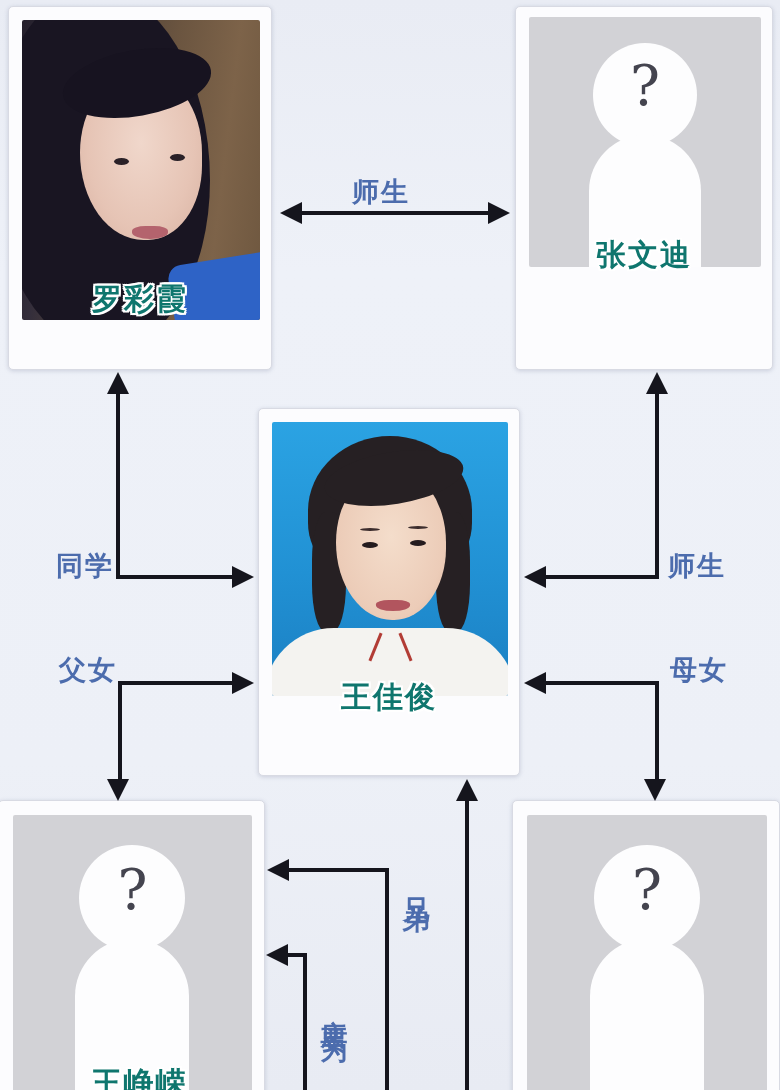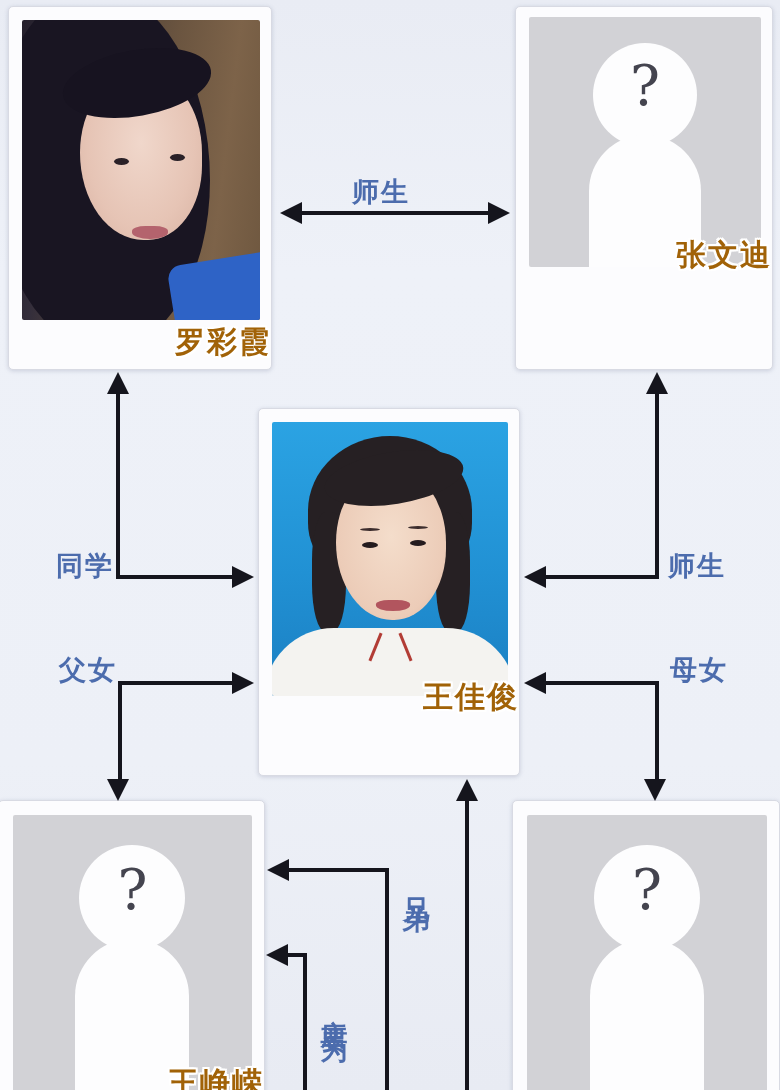--- a/index.html
+++ b/index.html
@@ -67,22 +67,22 @@
   .wang-neck-line.r{left:132px;top:210px;transform:rotate(-22deg);}
   
   .ph-box{position:absolute;background:var(--ph-gray);border-radius:2px;overflow:hidden;}
   .ph-head{position:absolute;background:#fdfdfe;border-radius:50%;}
   .ph-body{position:absolute;background:#fdfdfe;border-radius:58px 58px 0 0;}
   .ph-q{position:absolute;left:0;right:0;text-align:center;
     font-family:"DejaVu Serif","Liberation Serif",serif;
     font-size:56px;color:#44444f;}
   
   .name{
-    position:absolute;left:0;right:0;text-align:right;
-    font-size:30px;font-weight:700;color:#a16207;letter-spacing:2px;
+    position:absolute;left:0;right:0;text-align:center;
+    font-size:30px;font-weight:700;color:#0f766e;letter-spacing:2px;
     text-shadow:-2px -2px 0 #fff,2px -2px 0 #fff,-2px 2px 0 #fff,2px 2px 0 #fff,
                  0 -2px 0 #fff,0 2px 0 #fff,-2px 0 0 #fff,2px 0 0 #fff;
   }
   .role{
     position:absolute;left:0;right:0;text-align:center;
     font-size:28px;font-weight:600;color:#17171f;letter-spacing:3px;
   }
   .desc{
     position:absolute;font-size:20px;line-height:1.45;font-weight:600;
     color:#38333f;letter-spacing:0.5px;
@@ -110,21 +110,21 @@
   <div class="card" style="left:8px;top:6px;width:264px;height:364px;">
     <div class="photo photo-luo">
       <div class="luo-hair"></div>
       <div class="luo-face"></div>
       <div class="luo-bangs"></div>
       <div class="luo-eye l"></div>
       <div class="luo-eye r"></div>
       <div class="luo-lips"></div>
       <div class="luo-shirt"></div>
     </div>
-    <div class="name" style="top:272px;margin-top:43px;">罗彩霞</div>
+    <div class="name" style="top:272px;">罗彩霞</div>
   </div>
 
   <div class="card" style="left:515px;top:6px;width:258px;height:364px;">
     <div class="ph-box" style="left:13px;top:10px;width:232px;height:250px;">
       <div class="ph-head" style="left:64px;top:26px;width:104px;height:104px;"></div>
       <div class="ph-body" style="left:60px;top:118px;width:112px;height:132px;"></div>
       <div class="ph-q" style="top:36px;">?</div>
     </div>
     <div class="name" style="top:228px;">张文迪</div>
   </div>

